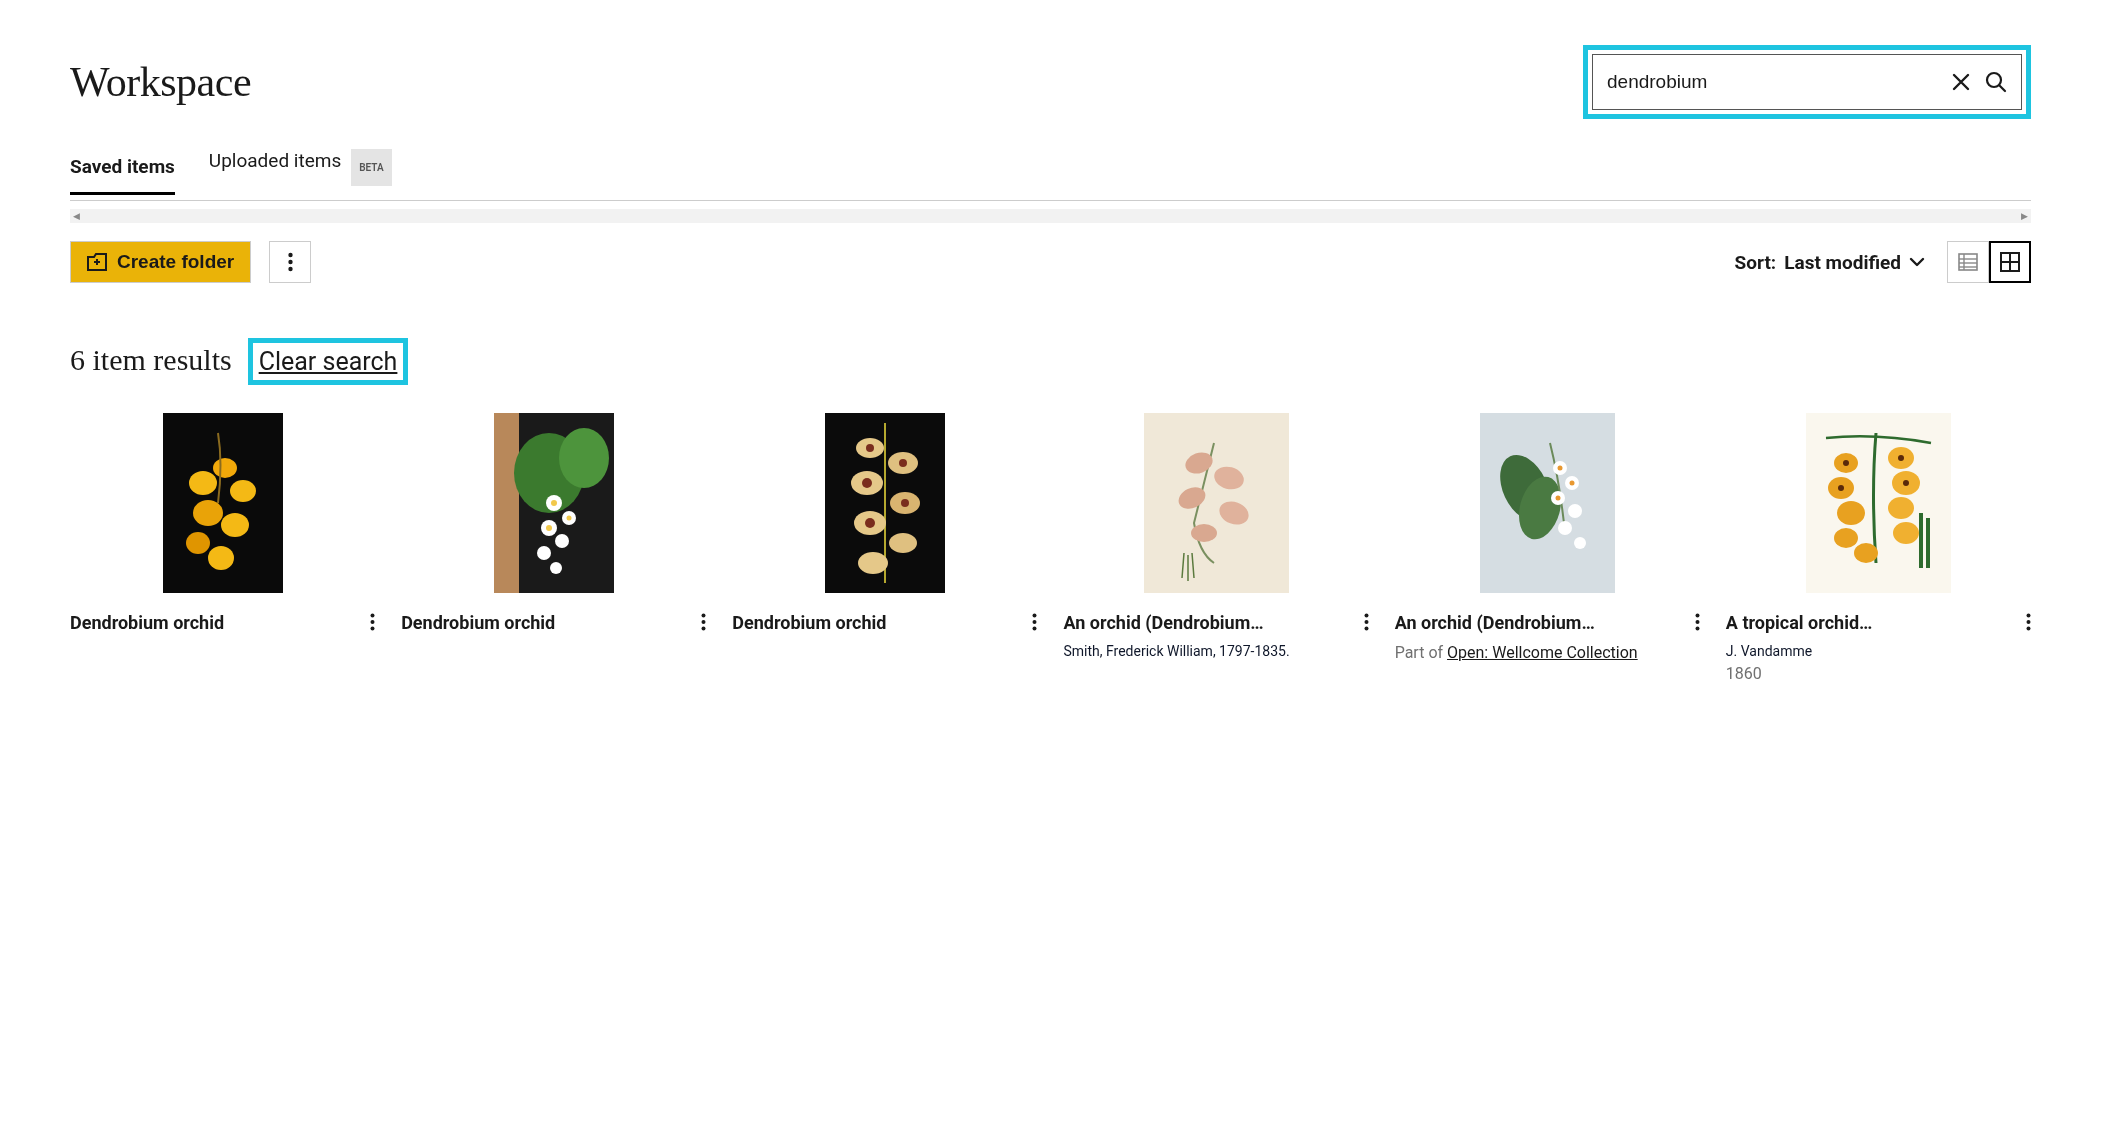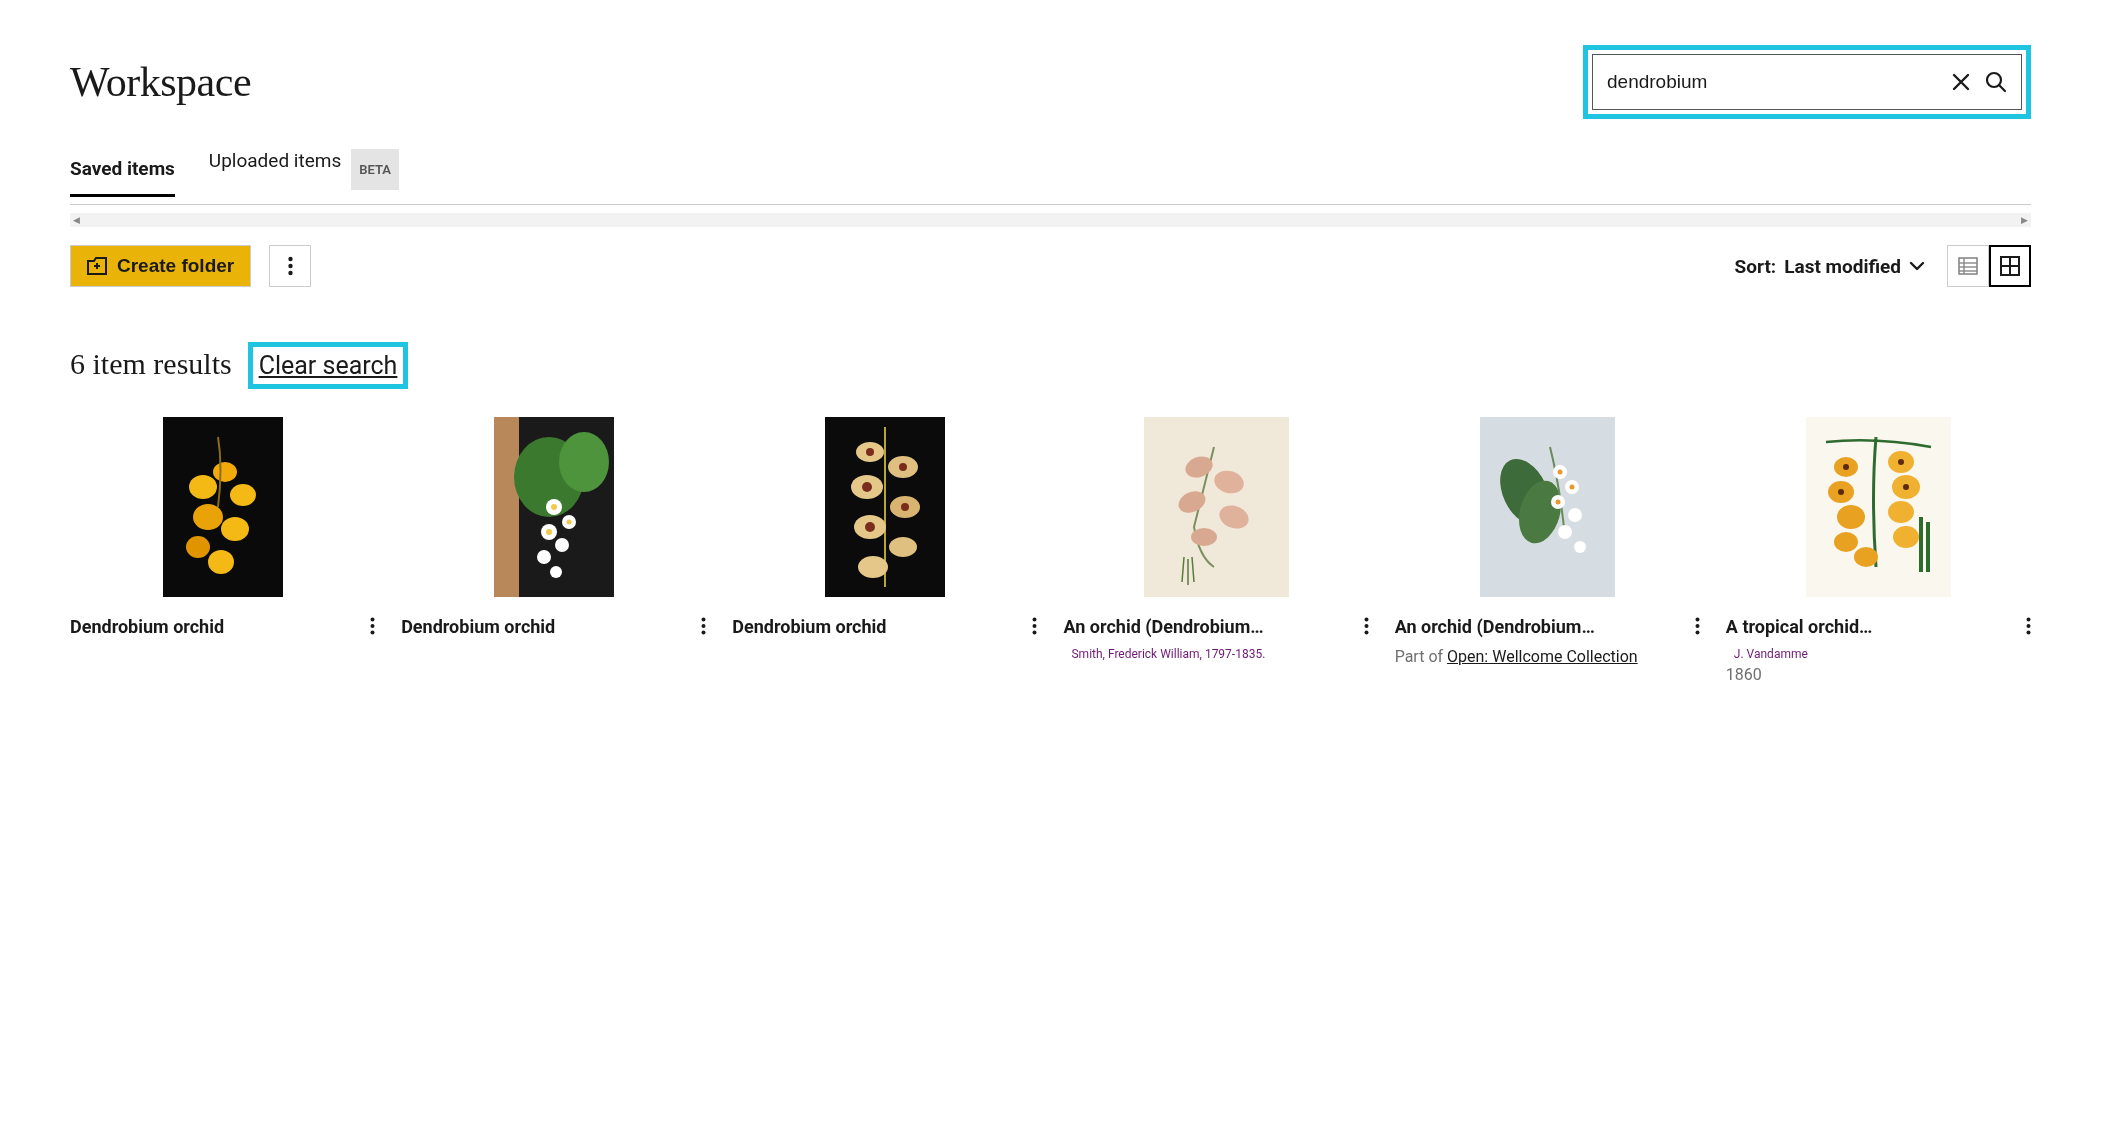--- a/index.html
+++ b/index.html
@@ -73,21 +73,21 @@
       gap: 10px;
     }
     .tab.active {
       font-weight: 700;
       border-bottom: 3px solid #000;
       margin-bottom: -1px;
     }
     .beta-badge {
       background: #e4e4e4;
       color: #555;
-      font-size: 13px;
+      font-size: 10px;
       font-weight: 600;
       padding: 13px 8px;
     }
     .scroll-strip {
       background: #f2f2f2;
       height: 14px;
       display: flex;
       justify-content: space-between;
       align-items: center;
       padding: 0 3px;
@@ -220,24 +220,23 @@
       font-size: 18px;
       font-weight: 700;
       line-height: 1.3;
     }
     .card-kebab {
       cursor: pointer;
       flex-shrink: 0;
       padding-top: 2px;
     }
     .card-byline {
-      font-size: 12px;
-      color: #701a75;
+      font-size: 14px;
+      color: #0f172a;
       line-height: 1.4;
-      margin-left: 8px;
     }
     .card-partof {
       font-size: 16px;
       color: #707070;
       line-height: 1.4;
     }
     .card-partof .link {
       color: #1a1a1a;
       text-decoration: underline;
       cursor: pointer;

